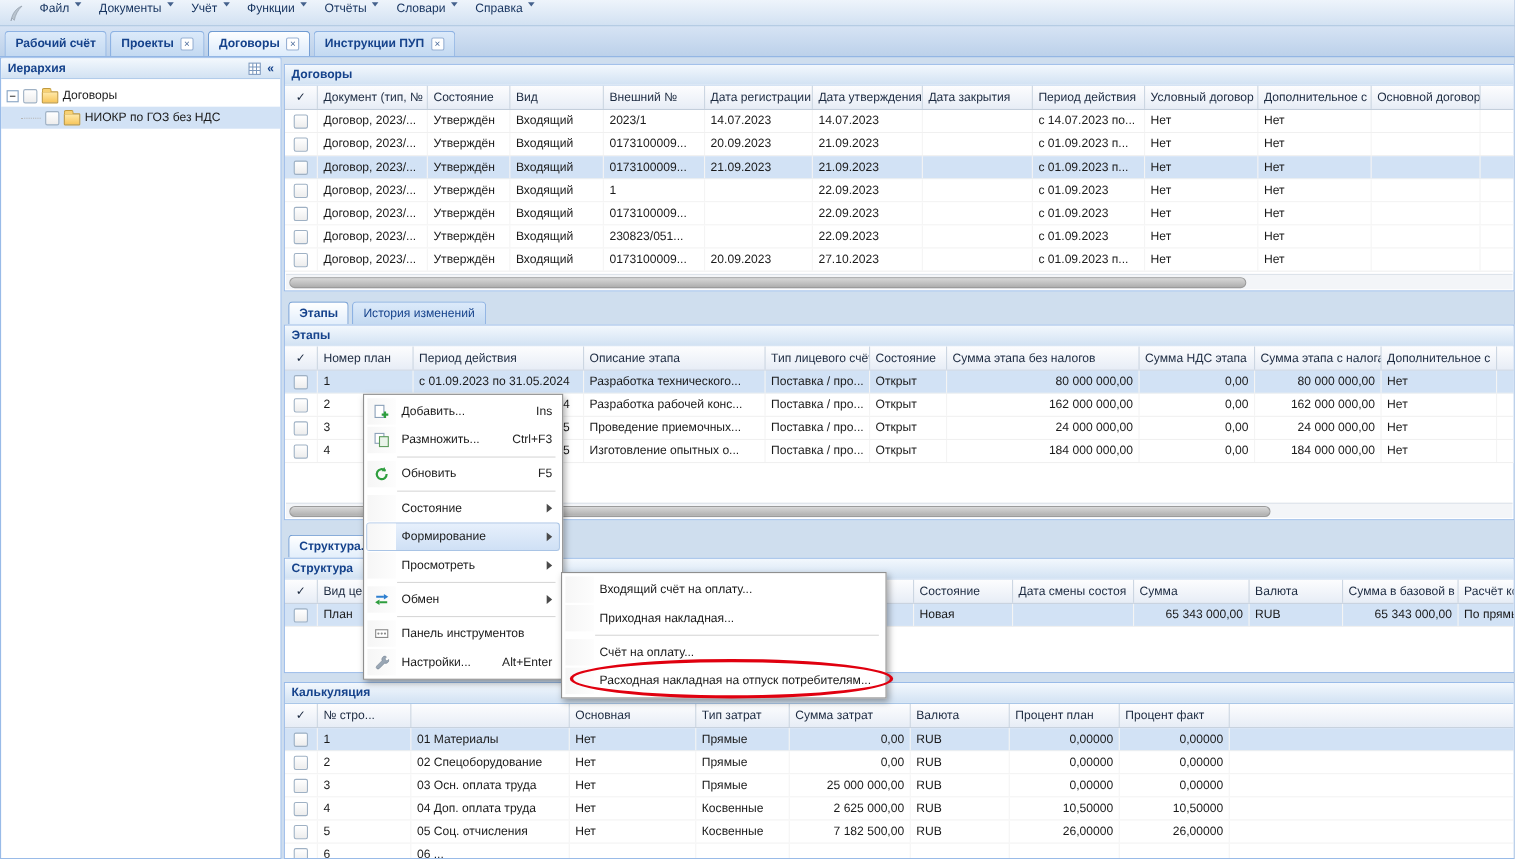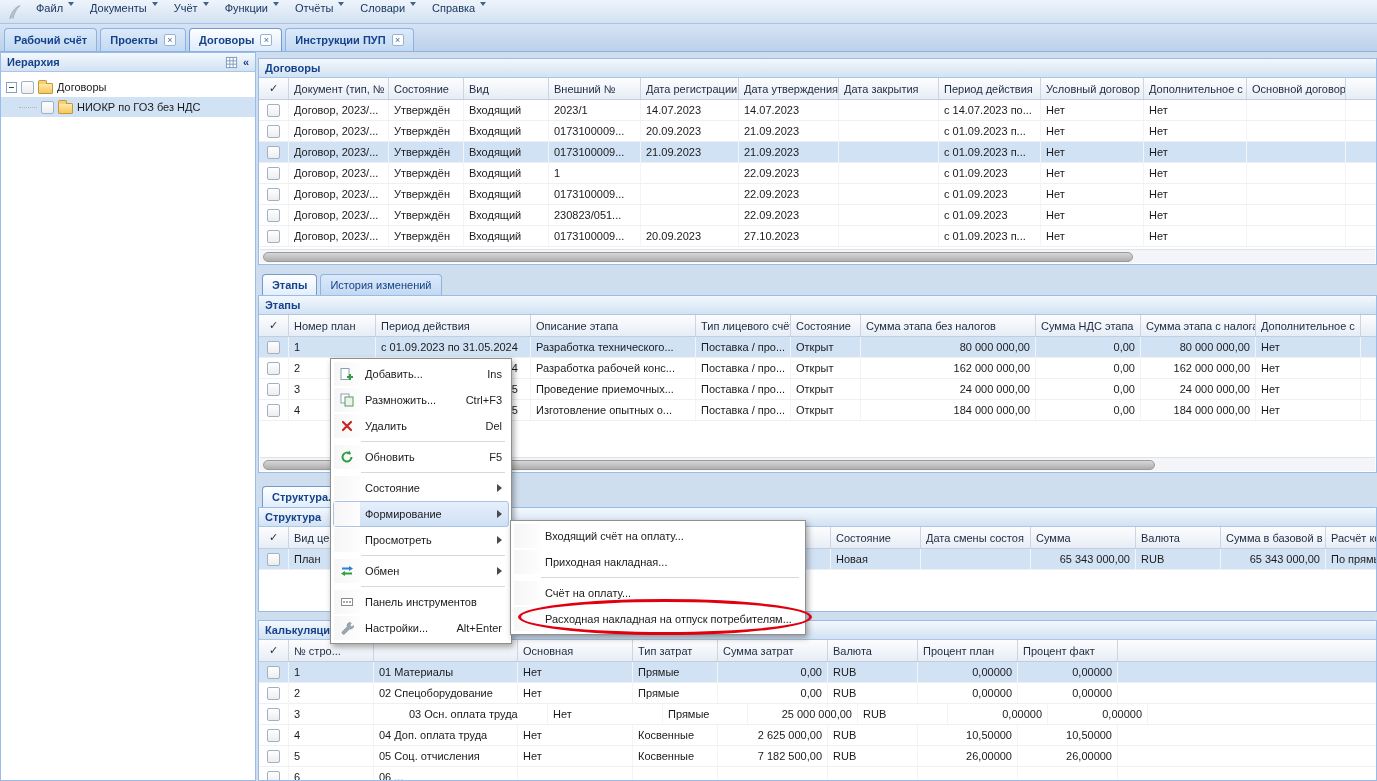--- a/index.html
+++ b/index.html
@@ -493,21 +493,21 @@
               <div class="gcell" style="width: 90px;">RUB</div>
               <div class="gcell right" style="width: 100px;">0,00000</div>
               <div class="gcell right" style="width: 100px;">0,00000</div>
               <div class="gcell fill"></div>
             </div>
             <div class="grid-row">
               <div class="gcell center" style="width: 30px;">
                 <span class="cb"></span>
               </div>
               <div class="gcell" style="width: 85px;">3</div>
-              <div class="gcell" style="width: 144px; margin-left: 30px;">03 Осн. оплата труда</div>
+              <div class="gcell" style="width: 144px;">03 Осн. оплата труда</div>
               <div class="gcell" style="width: 115px;">Нет</div>
               <div class="gcell" style="width: 85px;">Прямые</div>
               <div class="gcell right" style="width: 110px;">25 000 000,00</div>
               <div class="gcell" style="width: 90px;">RUB</div>
               <div class="gcell right" style="width: 100px;">0,00000</div>
               <div class="gcell right" style="width: 100px;">0,00000</div>
               <div class="gcell fill"></div>
             </div>
             <div class="grid-row">
               <div class="gcell center" style="width: 30px;">
@@ -571,29 +571,20 @@
       <div class="ctx-item">
         <div class="ctx-icon">
           <svg width="14" height="14" viewBox="0 0 14 14">
             <rect x="1" y="1" width="8" height="9" fill="#fff" stroke="#8aa0b8"></rect>
             <rect x="5" y="4" width="8" height="9" fill="#eaf4ea" stroke="#5a9a5a"></rect>
           </svg>
         </div>
         <div class="ctx-label">Размножить...</div>
         <div class="ctx-sc">Ctrl+F3</div>
       </div>
-      <div class="ctx-item">
-        <div class="ctx-icon">
-          <svg width="14" height="14" viewBox="0 0 14 14">
-            <path d="M3 3 L11 11 M11 3 L3 11" stroke="#cc2222" stroke-width="2.2" stroke-linecap="round"></path>
-          </svg>
-        </div>
-        <div class="ctx-label">Удалить</div>
-        <div class="ctx-sc">Del</div>
-      </div>
       <div class="ctx-sep"></div>
       <div class="ctx-item">
         <div class="ctx-icon">
           <svg width="14" height="14" viewBox="0 0 14 14">
             <path d="M11.5 7a4.5 4.5 0 1 1-1.4-3.2" fill="none" stroke="#2e9e3e" stroke-width="2"></path>
             <path d="M9.3 0.5 L11 4.3 L7 4.3 Z" fill="#2e9e3e"></path>
           </svg>
         </div>
         <div class="ctx-label">Обновить</div>
         <div class="ctx-sc">F5</div>

